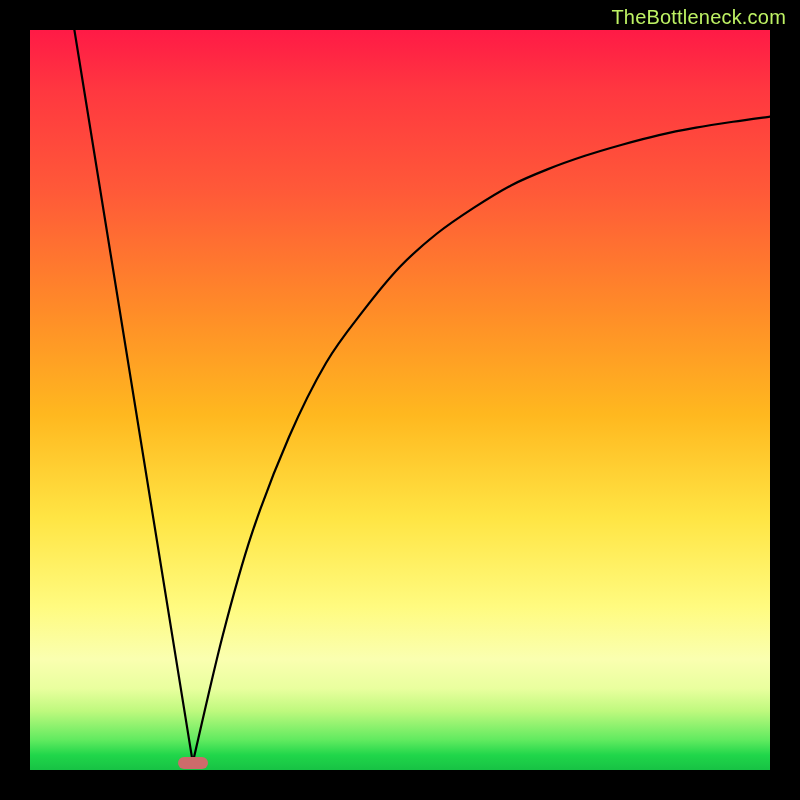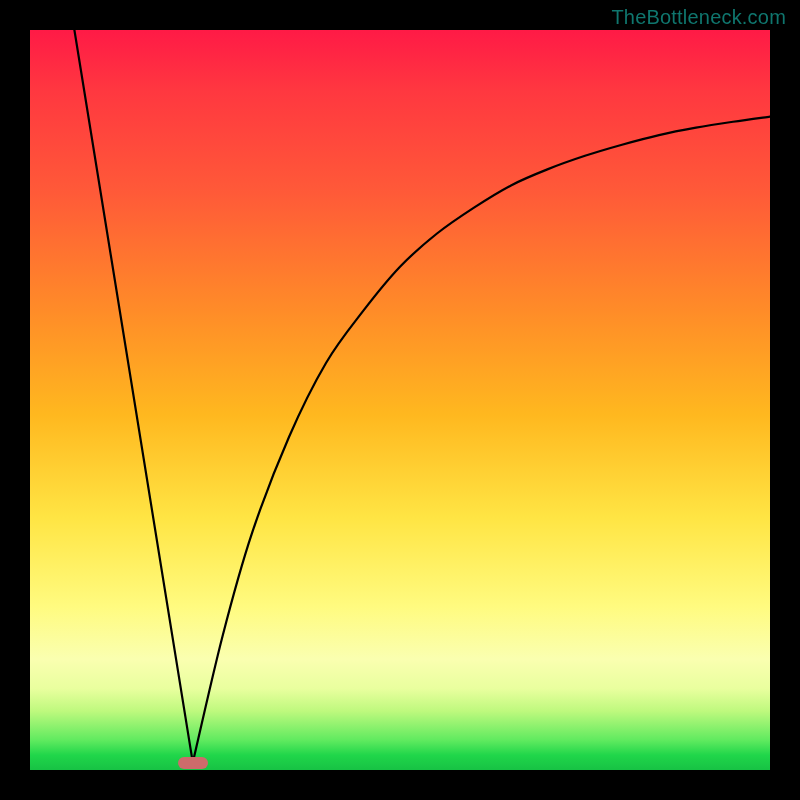--- a/index.html
+++ b/index.html
@@ -38,21 +38,21 @@
       #bff97e 92%,
       #5fea5f 96%,
       #20d64a 98%,
       #17c244 100%
     );
   }
   .watermark {
     position: absolute;
     top: 6px;
     right: 14px;
-    color: #0f766e;
+    color: #bef264;
     font-size: 20px;
     font-weight: 500;
     letter-spacing: 0.2px;
     z-index: 5;
     user-select: none;
   }
   svg.curve {
     position: absolute;
     left: 0;
     top: 0;

